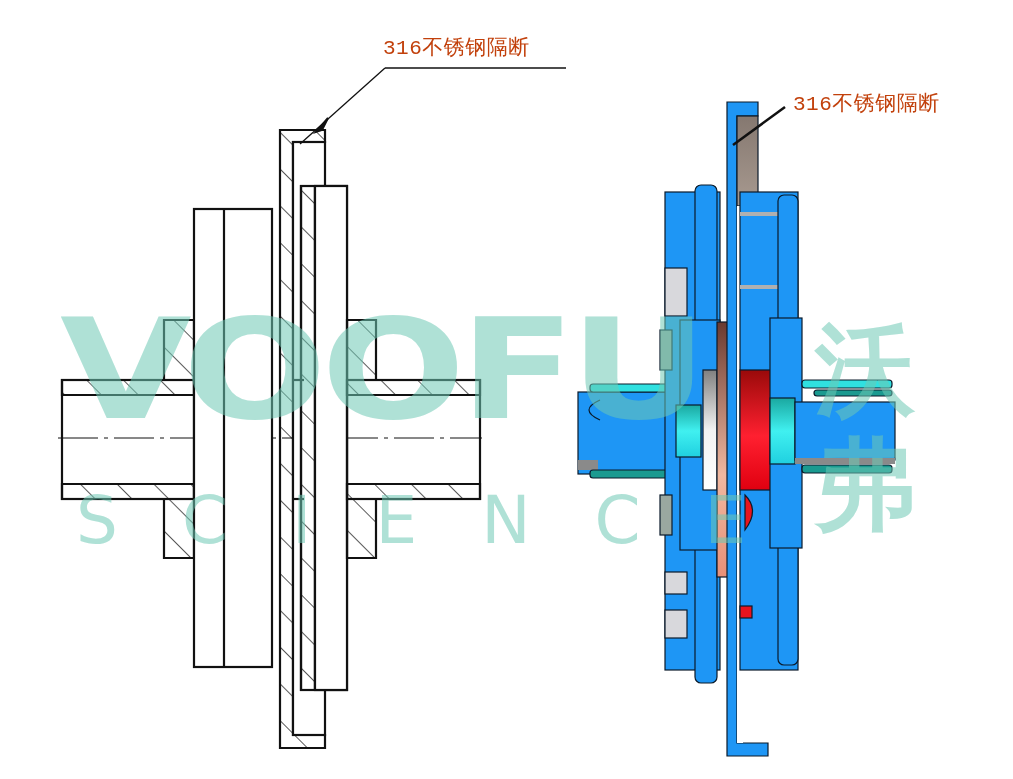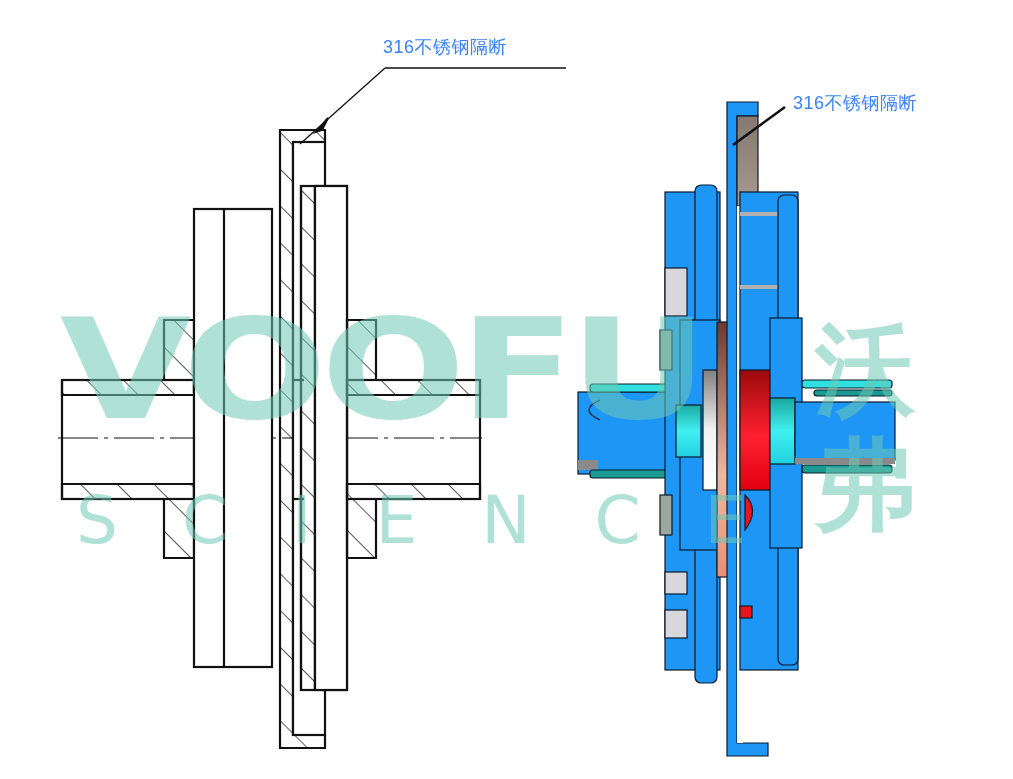--- a/index.html
+++ b/index.html
@@ -1,18 +1,18 @@
 <!DOCTYPE html>
 <html><head>
 <meta charset="utf-8">
 <style>
   html, body { margin:0; padding:0; background:#ffffff; }
   body { width:1013px; height:779px; position:relative; overflow:hidden; font-family:"DejaVu Sans", sans-serif; }
   #canvas { position:absolute; left:0; top:0; width:1013px; height:779px; }
-  .label { position:absolute; font-family:Liberation Sans, sans-serif; font-size:18px; color:#3b82f6; white-space:nowrap; line-height:1; }
+  .label { position:absolute; font-family:Liberation Mono, monospace; font-size:21px; color:#c2410c; white-space:nowrap; line-height:1; }
   #label-left { left:383px; top:38px; letter-spacing:0.5px; }
   #label-right { left:793px; top:94px; letter-spacing:0.5px; }
   .wm-big { position:absolute; font-family:"DejaVu Sans", sans-serif; font-weight:bold; color:rgba(110,200,180,0.55); line-height:1; white-space:nowrap; }
   #wm-brand { left:60px; top:300px; font-size:170px; letter-spacing:-6px; transform:scaleY(0.82); transform-origin:left top; }
   #wm-science { position:absolute; left:76px; top:488px; font-family:"DejaVu Sans", sans-serif; font-size:66px; color:rgba(110,200,180,0.55); letter-spacing:64px; white-space:nowrap; line-height:1; font-weight:normal; }
   #wm-cn1 { left:815px; top:320px; font-size:100px; }
   #wm-cn2 { left:815px; top:435px; font-size:100px; }
 </style>
 </head>
 <body>

